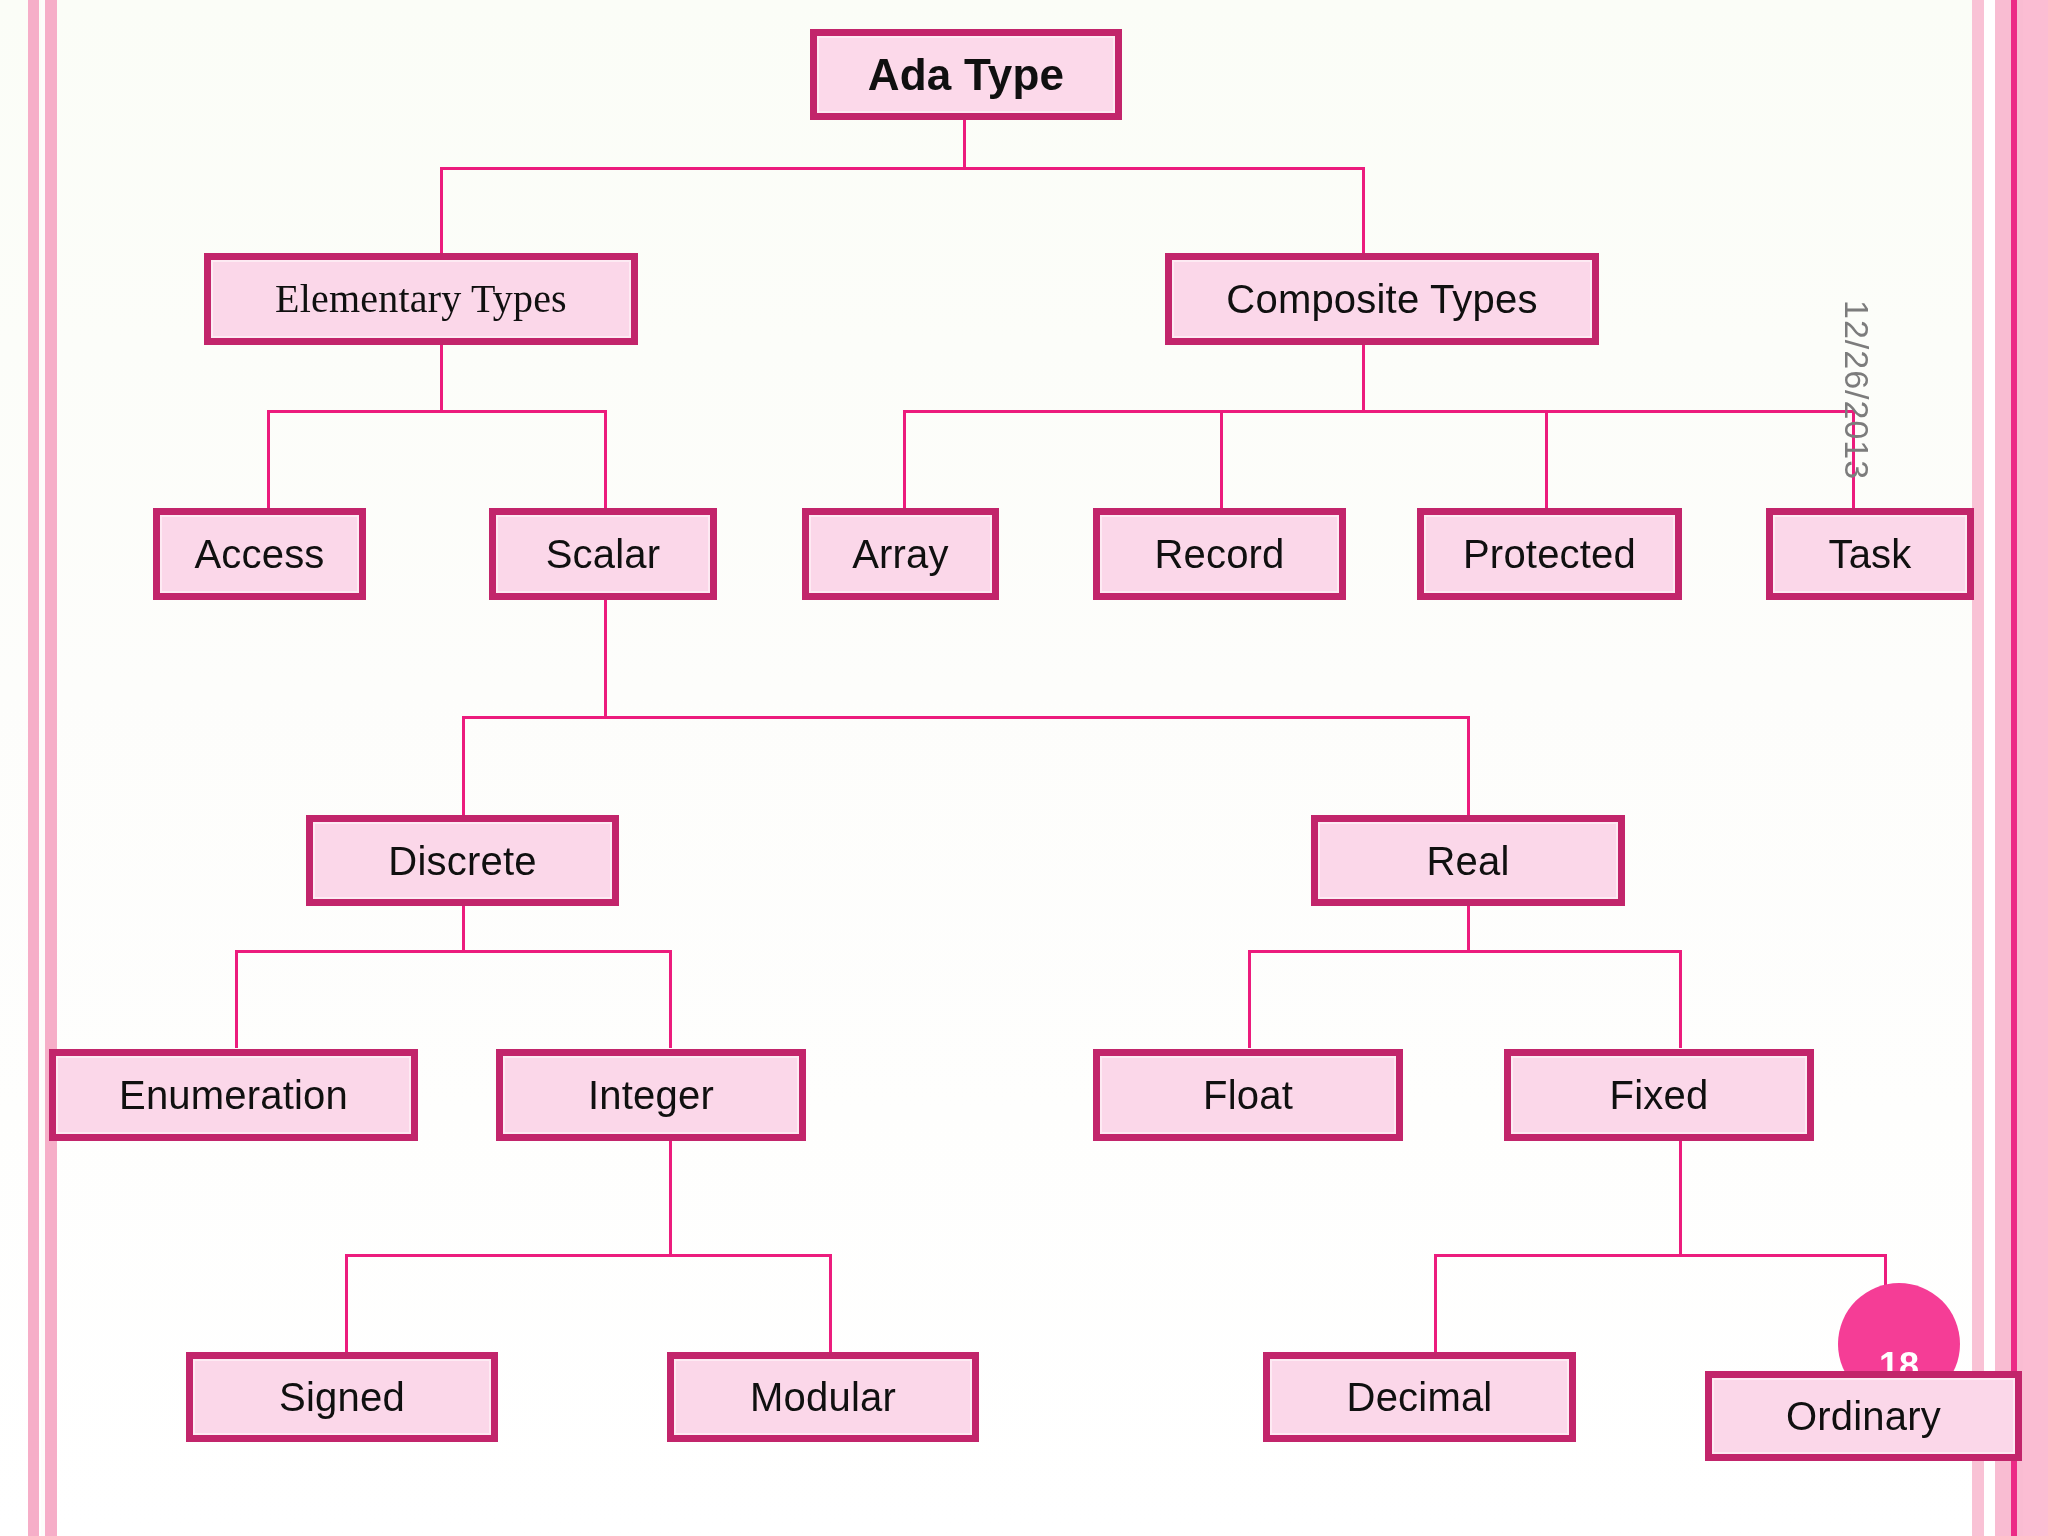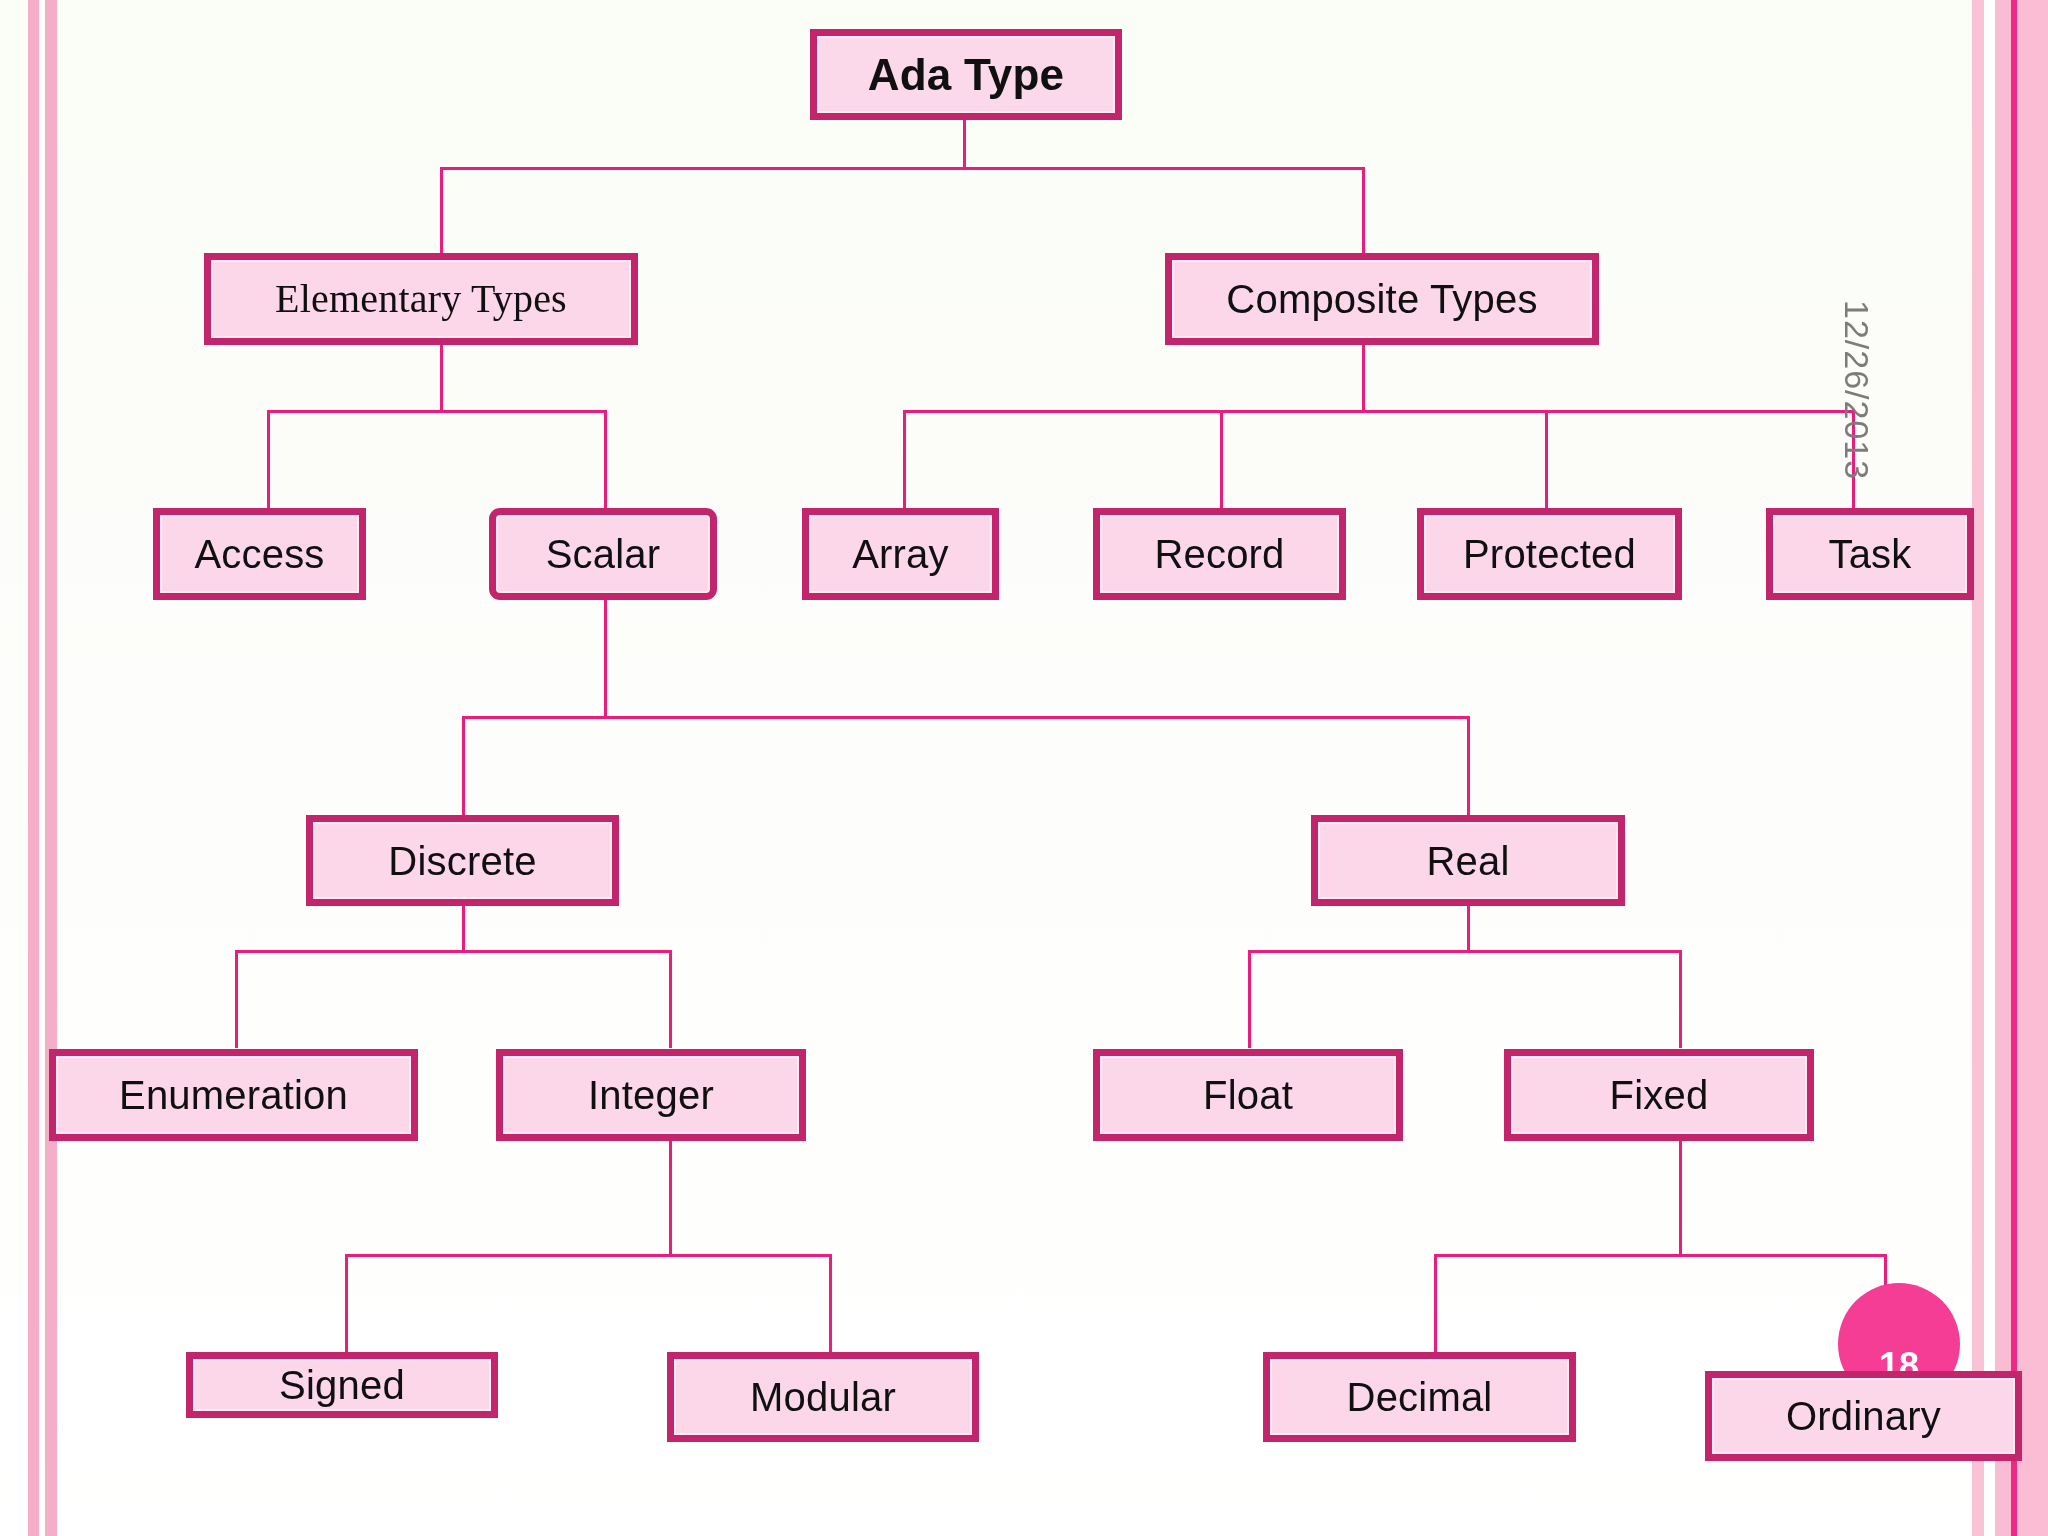--- a/index.html
+++ b/index.html
@@ -136,21 +136,21 @@
   </div>
 
   <div class="node" style="left:1165px;top:253px;width:434px;height:92px;">
     <span>Composite Types</span>
   </div>
 
   <div class="node" style="left:153px;top:508px;width:213px;height:92px;">
     <span>Access</span>
   </div>
 
-  <div class="node" style="left:489px;top:508px;width:228px;height:92px;border-radius:11px;">
+  <div class="node" style="left:489px;top:508px;width:228px;height:92px;">
     <span>Scalar</span>
   </div>
 
   <div class="node" style="left:802px;top:508px;width:197px;height:92px;">
     <span>Array</span>
   </div>
 
   <div class="node" style="left:1093px;top:508px;width:253px;height:92px;">
     <span>Record</span>
   </div>
@@ -180,21 +180,21 @@
   </div>
 
   <div class="node" style="left:1093px;top:1049px;width:310px;height:92px;">
     <span>Float</span>
   </div>
 
   <div class="node" style="left:1504px;top:1049px;width:310px;height:92px;">
     <span>Fixed</span>
   </div>
 
-  <div class="node" style="left:186px;top:1352px;width:312px;height:66px;">
+  <div class="node" style="left:186px;top:1352px;width:312px;height:90px;">
     <span>Signed</span>
   </div>
 
   <div class="node" style="left:667px;top:1352px;width:312px;height:90px;">
     <span>Modular</span>
   </div>
 
   <div class="node" style="left:1263px;top:1352px;width:313px;height:90px;">
     <span>Decimal</span>
   </div>

